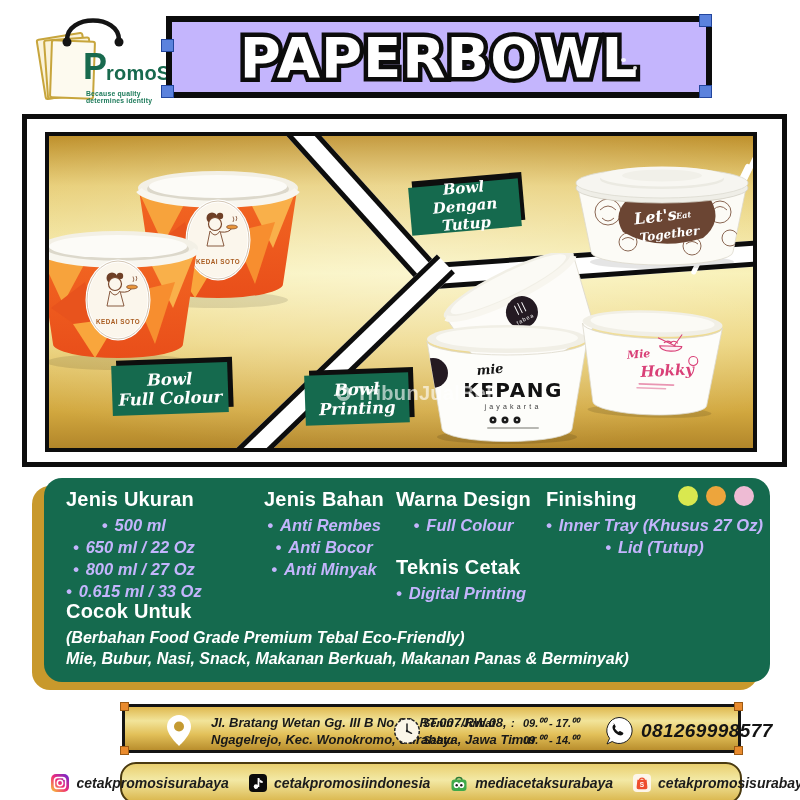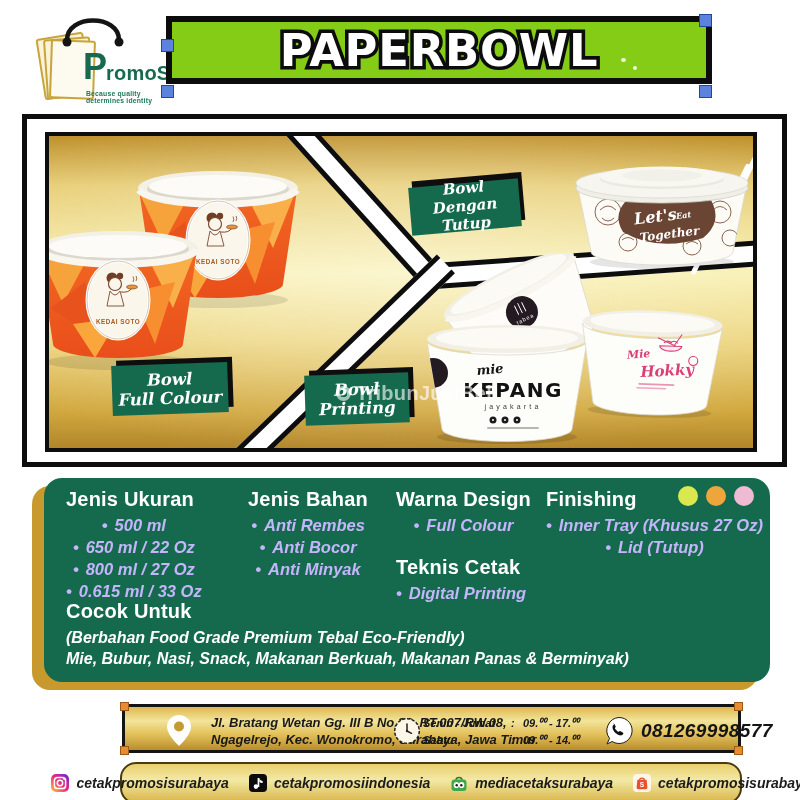--- a/index.html
+++ b/index.html
@@ -8,21 +8,21 @@
   .canvas { position:relative; width:800px; height:800px; background:#fff; overflow:hidden; }
   .abs { position:absolute; }
 
   
   .logo { left:33px; top:6px; width:135px; height:104px; }
   .logo-p { position:absolute; left:50px; top:40px; font-size:36px; font-weight:700; color:#186a4e; }
   .logo-rest { position:absolute; left:73px; top:56px; font-size:20px; font-weight:700; color:#186a4e; letter-spacing:.2px; }
   .logo-tag { position:absolute; left:53px; top:84px; font-size:6.8px; font-weight:700; color:#1d7a5a; letter-spacing:.2px; }
 
   
-  .banner { left:166px; top:16px; width:546px; height:68px; background:#84cc16; border:6px solid #0c0c0c; }
+  .banner { left:166px; top:16px; width:546px; height:82px; background:#c4b5fd; border:6px solid #0c0c0c; }
   .banner svg { width:100%; height:100%; display:block; }
   .speck { position:absolute; width:5px; height:4px; border-radius:50%; background:rgba(255,255,255,.85); }
   .handle-b { position:absolute; width:13px; height:13px; background:#5b82dd; border:1.5px solid #23469e; z-index:9; }
 
   
   .frame { left:22px; top:114px; width:765px; height:353px; background:#fff; border:5px solid #0d0d0d; }
   .gold { left:45px; top:132px; width:712px; height:320px; border:4px solid #0d0d0d; overflow:hidden;
           background:
             radial-gradient(120% 95% at 50% 45%, rgba(255,255,255,.38), rgba(255,255,255,0) 62%),
             linear-gradient(180deg,#bf912d 0%,#e7cd74 16%,#f8f0b0 44%,#ecd47c 66%,#d2a83f 88%,#b2862a 100%); }
@@ -50,21 +50,21 @@
   .wm-mark { width:15px; height:15px; border-radius:50%; background:radial-gradient(circle at 50% 50%, rgba(255,255,255,0) 34%, rgba(255,255,255,.6) 36%); }
 
   
   .specs { left:44px; top:478px; width:726px; height:204px; background:#156a4e; border-radius:18px; box-shadow:-12px 8px 0 #c8992c; z-index:2; }
   .grp { position:absolute; white-space:nowrap; }
   .grp h3 { color:#fff; font-size:20px; font-weight:700; letter-spacing:.2px; }
   .grp ul { list-style:none; margin-top:3px; }
   .grp li { color:#c4b5fd; font-size:16.5px; font-style:italic; font-weight:700; line-height:22px;text-align:center; }
   .grp li::before { content:"•"; margin-right:7px; }
   .g-size   { left:22px;  top:10px; }
-  .g-mat    { left:204px; top:10px; }
+  .g-mat    { left:220px; top:10px; }
   .g-warna  { left:352px; top:10px; }
   .g-teknis { left:352px; top:78px; }
   .g-fin    { left:502px; top:10px; }
   .dots { position:absolute; right:16px; top:8px; display:flex; gap:8px; }
   .dot { width:20px; height:20px; border-radius:50%; }
   .dot-y { background:#d9e84f; } .dot-o { background:#eda53c; } .dot-p { background:#eebbd4; }
   .g-cocok { left:22px; top:122px; }
   .cocok-line { color:#fff; font-size:16px; font-style:italic; font-weight:700; line-height:21px; white-space:nowrap; }
   .g-cocok h3 { margin-bottom:4px; }
 

